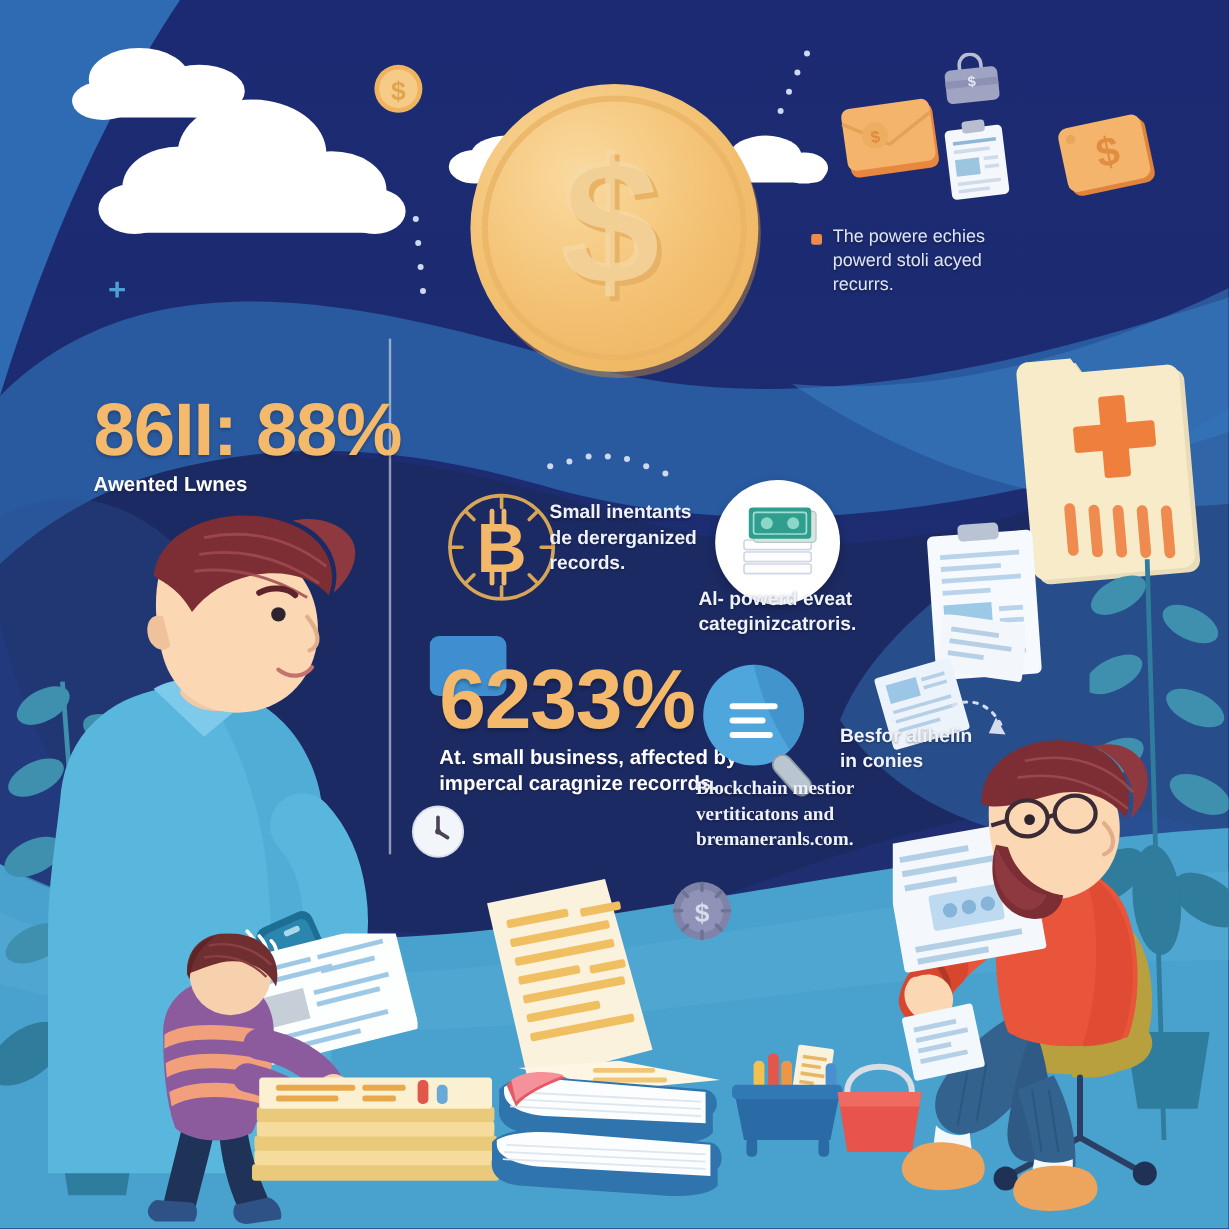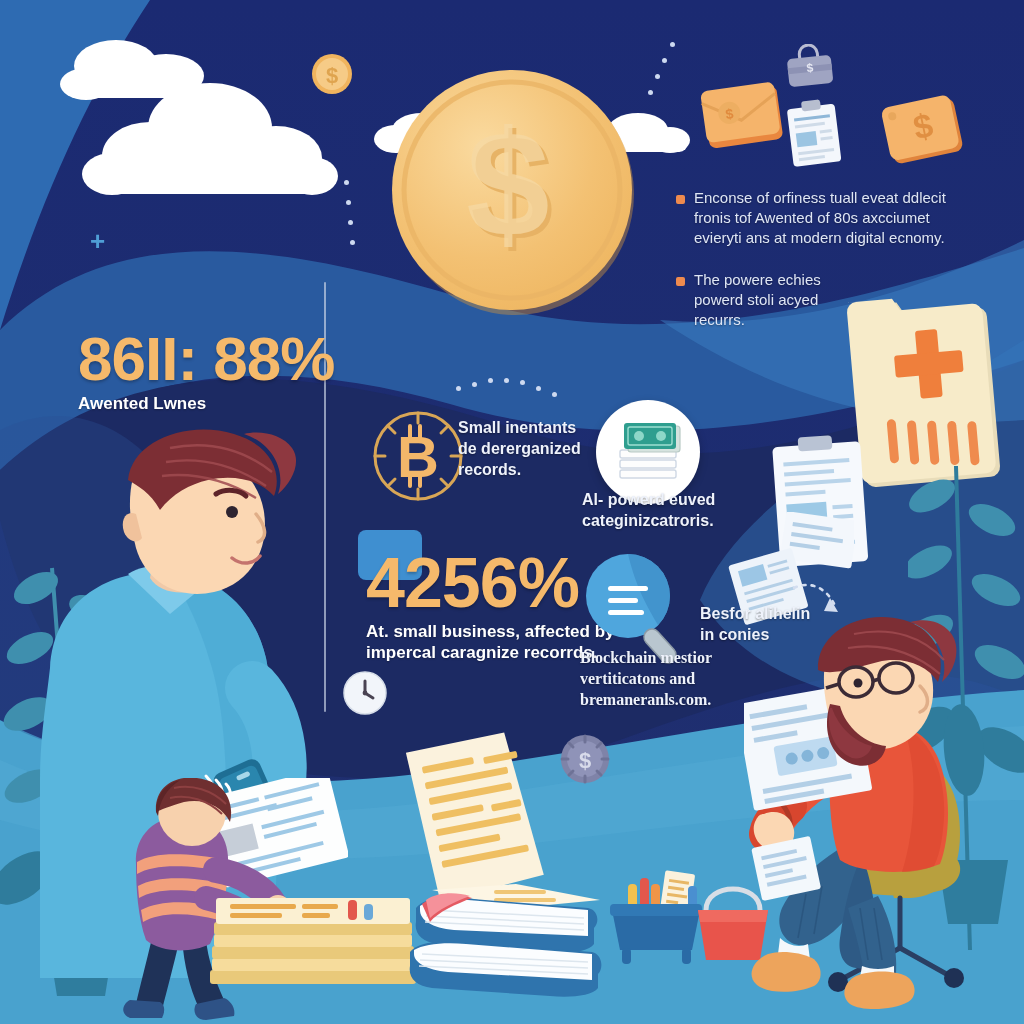--- a/index.html
+++ b/index.html
@@ -242,26 +242,20 @@
   </div>
 
   <div class="dots" style="left:648px;top:42px;">
     <div class="dot lt" style="left:22px;top:0;"></div>
     <div class="dot lt" style="left:14px;top:16px;"></div>
     <div class="dot lt" style="left:7px;top:32px;"></div>
     <div class="dot lt" style="left:0px;top:48px;"></div>
   </div>
 
   <div class="bullet-list" style="left:676px;top:188px;width:300px;">
-    <div class="bullet">
-      <div class="bullet-dot"></div>
-      <div class="bullet-text">Enconse of orfiness tuall eveat ddlecit
-fronis tof Awented of 80s axcciumet
-evieryti ans at modern digital ecnomy.</div>
-    </div>
     <div class="bullet">
       <div class="bullet-dot"></div>
       <div class="bullet-text">The powere echies
 powerd stoli acyed
 recurrs.</div>
     </div>
   </div>
 
   <div class="abs" style="left:838px;top:282px;">
     <svg width="180" height="215" viewBox="0 0 180 215">
@@ -311,21 +305,21 @@
     <div class="stat-num">86II: 88%</div>
     <div class="stat-label">Awented Lwnes</div>
   </div>
 
   <div class="abs" style="left:358px;top:530px;">
     <svg width="70" height="56" viewBox="0 0 70 56">
       <rect x="0" y="0" width="64" height="50" rx="8" fill="#3f8fd0"></rect>
     </svg>
   </div>
   <div class="stat" style="left:366px;top:548px;">
-    <div class="stat-num big">4256%</div>
+    <div class="stat-num big">6233%</div>
     <div class="stat-label">At. small business, affected by
 impercal caragnize recorrds.</div>
   </div>
 
   <div class="abs" style="left:366px;top:404px;">
     <svg width="104" height="104" viewBox="0 0 104 104">
       <circle cx="52" cy="52" r="43" fill="none" stroke="#d8a656" stroke-width="3"></circle>
       <g stroke="#d8a656" stroke-width="3" stroke-linecap="round">
         <line x1="52" y1="9" x2="52" y2="19"></line>
         <line x1="82" y1="22" x2="75" y2="29"></line>
@@ -372,21 +366,21 @@
         <rect x="16" y="6" width="52" height="26" rx="3" fill="#d6e3df" stroke="#b9cac5" stroke-width="1.2"></rect>
         <rect x="12" y="3" width="52" height="26" rx="3" fill="#2f9e8f"></rect>
         <rect x="16" y="7" width="44" height="18" rx="2" fill="none" stroke="#9ee0d2" stroke-width="1.4"></rect>
         <circle cx="27" cy="16" r="5" fill="#9ee0d2" opacity="0.85"></circle>
         <circle cx="49" cy="16" r="5" fill="#9ee0d2" opacity="0.85"></circle>
       </g>
     </svg>
   </div>
 
   <div class="callout" style="left:582px;top:490px;width:180px;">
-    <div class="callout-text">Al- powerd euved
+    <div class="callout-text">Al- powerd eveat
 categinizcatroris.</div>
   </div>
 
   <div class="abs" style="left:578px;top:548px;">
     <svg width="108" height="118" viewBox="0 0 108 118">
       <circle cx="50" cy="48" r="42" fill="#4fa6dd"></circle>
       <path d="M50 6 a42 42 0 0 1 42 42 a42 42 0 0 1 -12 29 C70 60 58 40 50 6 z" fill="#3d8dc7" opacity="0.75"></path>
       <g fill="#ffffff">
         <rect x="30" y="38" width="40" height="5" rx="2.5"></rect>
         <rect x="30" y="50" width="30" height="5" rx="2.5"></rect>

